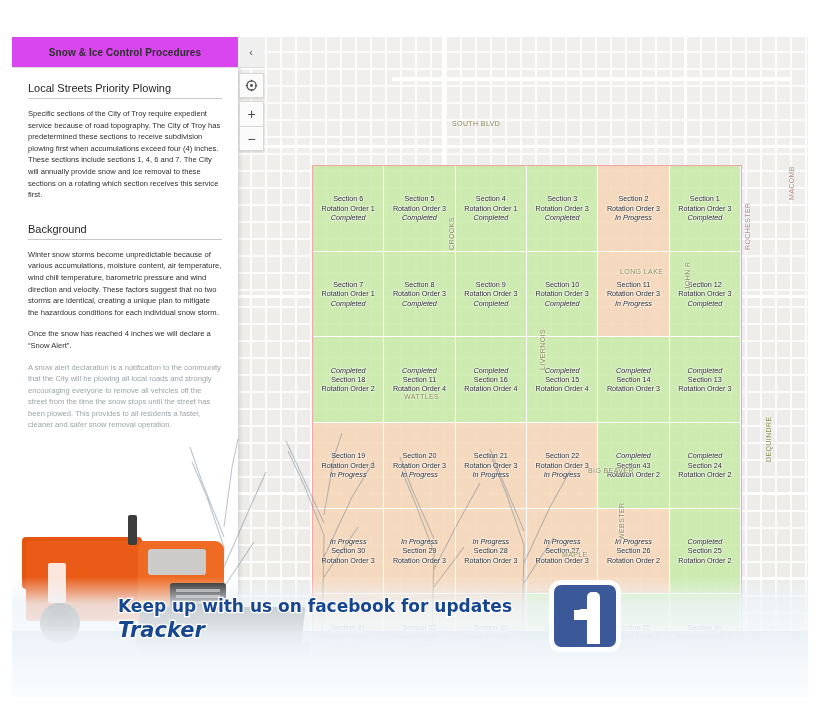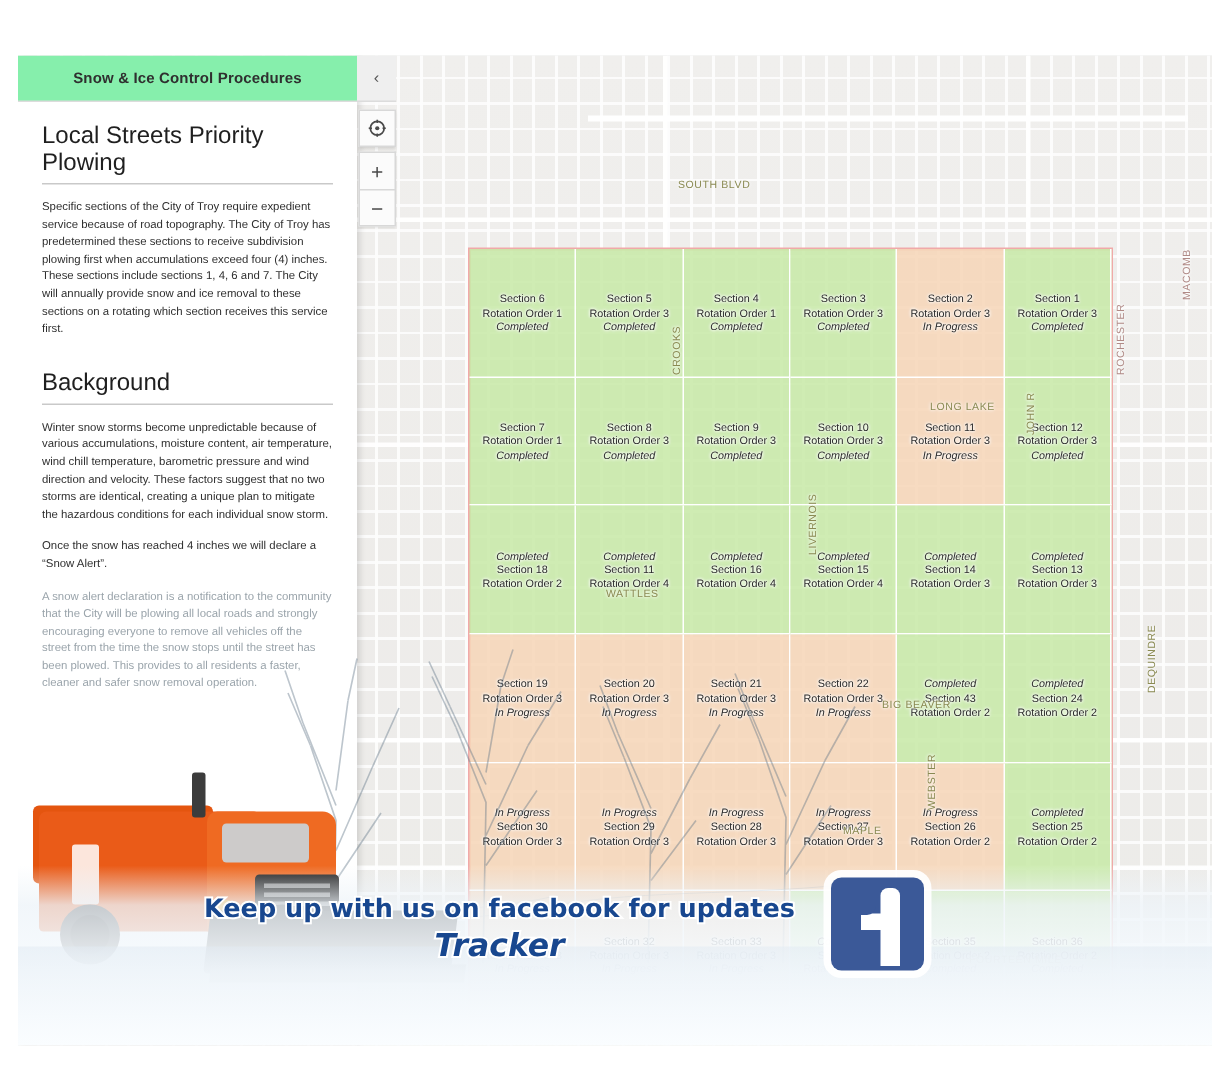--- a/index.html
+++ b/index.html
@@ -41,25 +41,25 @@
   
   .roadlbl{position:absolute;font-size:7px;color:#6d6a5f;letter-spacing:.4px;
       text-shadow:0 0 2px #fff,0 0 3px #fff;white-space:nowrap;}
   .roadlbl.vert{transform:rotate(-90deg);transform-origin:left top;}
   .roadlbl.pink{color:#b08a86;}
   .roadlbl.olive{color:#8a8a52;}
 
   
   .panel{position:absolute;left:0;top:0;width:226px;height:100%;background:#ffffff;
          box-shadow:2px 0 4px rgba(0,0,0,.12);}
-  .panel-head{height:30px;background:#86efac;border-bottom:1px solid #dcdcdc;
+  .panel-head{height:30px;background:#d946ef;border-bottom:1px solid #dcdcdc;
        display:flex;align-items:center;justify-content:center;}
   .panel-head .title{font-size:10px;font-weight:bold;color:#2f2f2f;letter-spacing:.1px;}
   .panel-body{padding:14px 16px 0 16px;}
-  .sec-h{font-size:16px;color:#1f1f1f;border-bottom:1px solid #c9c9c9;padding-bottom:4px;margin:0 0 9px 0;font-weight:400;}
+  .sec-h{font-size:11px;color:#1f1f1f;border-bottom:1px solid #c9c9c9;padding-bottom:4px;margin:0 0 9px 0;font-weight:400;}
   .sec-h.b{margin-top:22px;}
   .para{font-size:7.6px;line-height:11.6px;color:#2e2e2e;margin:0 0 10px 0;}
   .para.fade{color:#9aa4ab;}
 
   
   .collapse{position:absolute;left:226px;top:0;width:26px;height:30px;background:#efefef;
      border-bottom:1px solid #dcdcdc;display:flex;align-items:center;justify-content:center;
      color:#555;font-size:11px;}
 
   
@@ -97,21 +97,21 @@
   
   .headline{position:absolute;left:0;top:105px;width:100%;text-align:center;
       font-family:"DejaVu Sans",sans-serif;font-weight:bold;font-size:36px;line-height:47px;
       color:#16366c;letter-spacing:-.3px;
       -webkit-text-stroke:3.2px #d49a16;paint-order:stroke fill;
       text-shadow:0 2px 2px rgba(0,0,0,.22);}
   .headline .ln{display:block;}
 
   
   .fbrow{position:absolute;left:0;bottom:40px;width:100%;}
-  .fbtext{position:absolute;left:106px;bottom:14px;width:430px;text-align:center;
+  .fbtext{position:absolute;left:106px;bottom:14px;width:430px;text-align:left;
       font-family:"DejaVu Sans",sans-serif;font-weight:bold;color:#18478f;margin-top:20px;}
   .fb1{font-size:17px;line-height:22px;-webkit-text-stroke:2.6px #ffffff;paint-order:stroke fill;}
   .fb2{font-size:21px;line-height:26px;font-style:italic;-webkit-text-stroke:2.6px #ffffff;paint-order:stroke fill;}
   .fbicon{position:absolute;left:542px;bottom:10px;width:62px;height:62px;background:#3b5998;border-radius:7px;
       box-shadow:0 0 0 5px rgba(255,255,255,.92);}
   .fbicon .f{position:absolute;left:50%;top:7px;width:20px;height:52px;margin-left:-4px;}
   .fbicon .f i{position:absolute;background:#fff;display:block;}
   .fbicon .f .stem{left:6px;top:0;width:13px;height:52px;border-radius:5px 5px 0 0;}
   .fbicon .f .bar{left:-7px;top:17px;width:26px;height:11px;}
   .fbicon .f .notch{left:-7px;top:0;width:10px;height:18px;background:#3b5998;border-radius:0 0 6px 0;}

